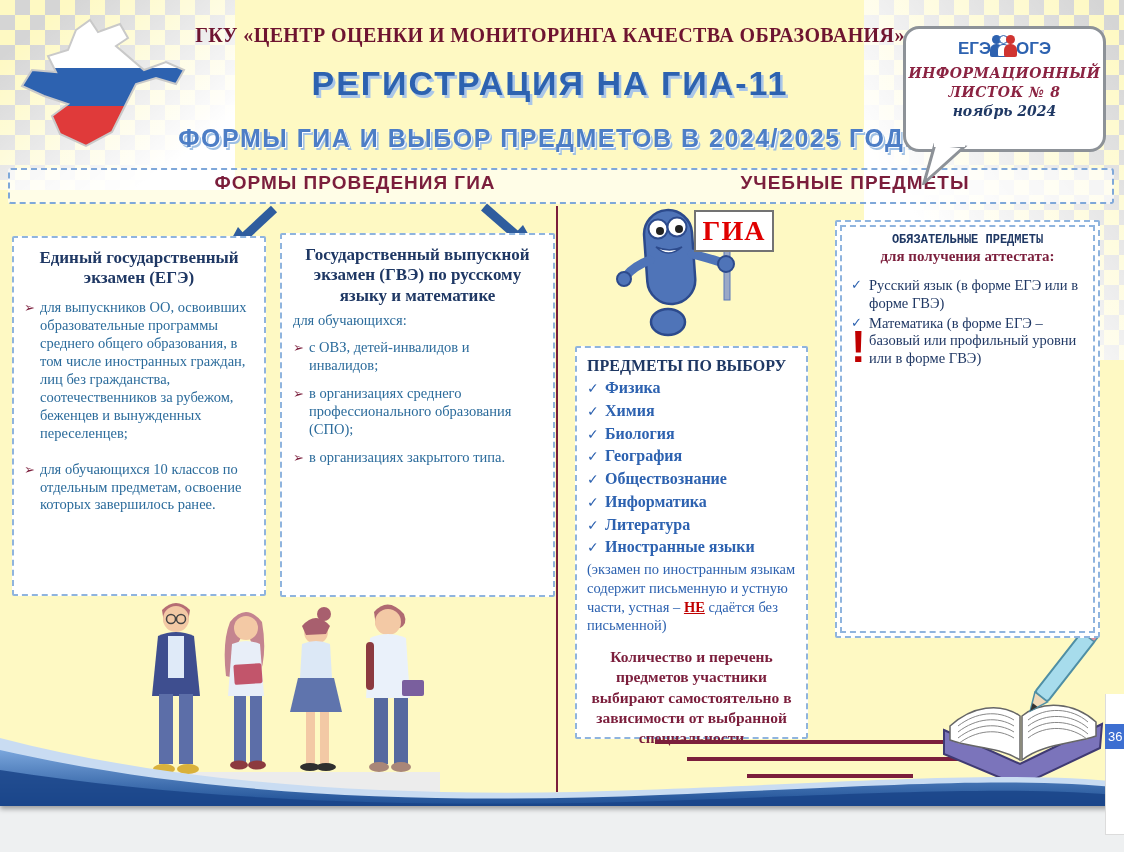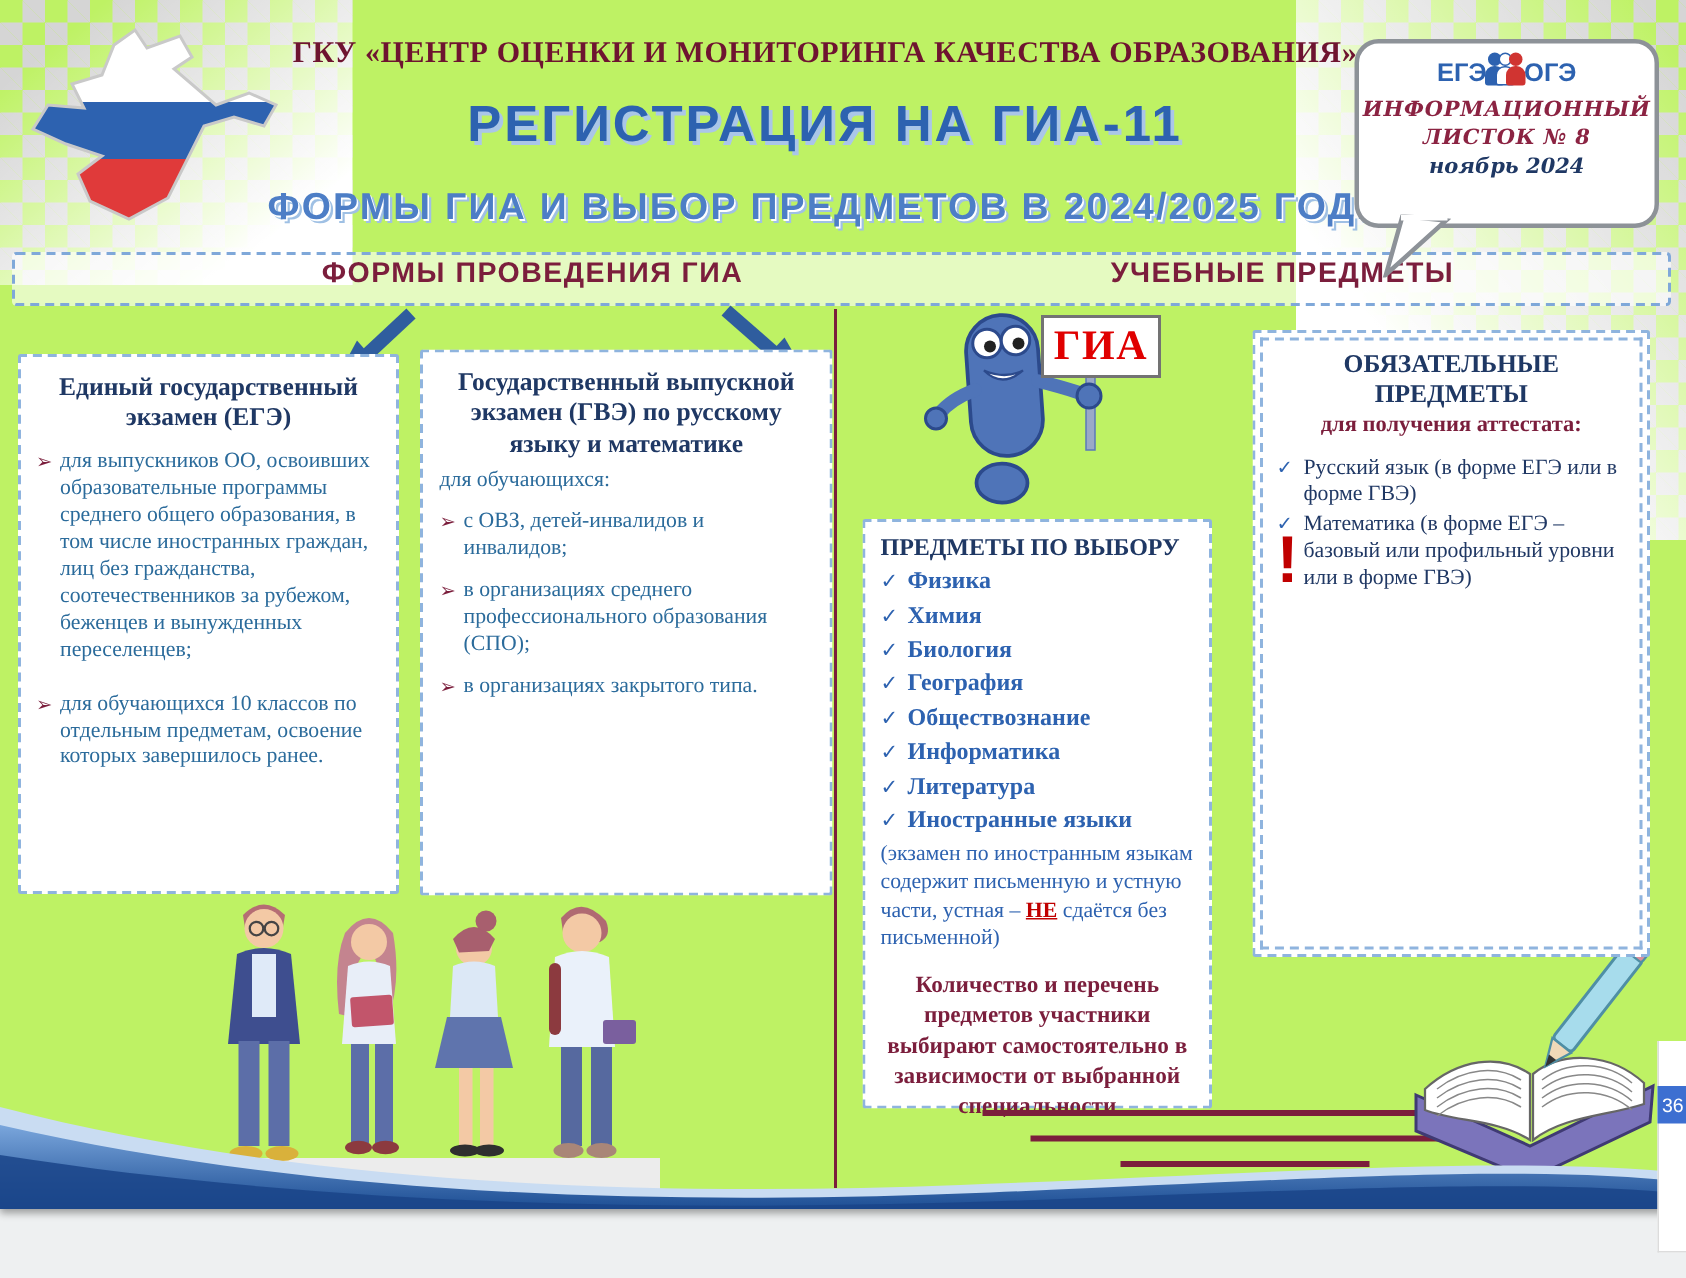--- a/index.html
+++ b/index.html
@@ -5,21 +5,21 @@
   html,body{margin:0;padding:0;}
   body{
     width:1124px;height:852px;position:relative;overflow:hidden;
     background:#eef0f1;
     font-family:"Liberation Serif",serif;
     -webkit-font-smoothing:antialiased;
   }
   
   .slide{
     position:absolute;left:0;top:0;width:1124px;height:806px;
-    background:#bef264;overflow:hidden;
+    background:#fef9c3;overflow:hidden;
     box-shadow:0 3px 5px rgba(0,0,0,.35);
   }
   
   .corner{
     position:absolute;
     background-image:
       linear-gradient(45deg,#d5d5d5 25%,transparent 25%,transparent 75%,#d5d5d5 75%),
       linear-gradient(45deg,#d5d5d5 25%,transparent 25%,transparent 75%,#d5d5d5 75%);
     background-size:30px 30px;
     background-position:0 0,15px 15px;
@@ -125,21 +125,21 @@
     margin-top:12px;text-align:center;font-weight:bold;color:#7b1e3c;
     font-size:15.5px;line-height:1.3;
   }
   .mline{position:absolute;height:4px;background:#7b1e3c;}
   
   .mandatory{left:835px;top:220px;width:265px;height:418px;padding:3px;}
   .mandatory-inner{
     border:2px dashed #8fb4de;width:100%;height:100%;box-sizing:border-box;
     padding:6px 9px;overflow:hidden;
   }
-  .mand-title{font-weight:bold;color:#1f3864;font-size:17px;text-align:center;line-height:1.2;}
+  .mand-title{font-weight:bold;color:#1f3864;font-size:12px;text-align:center;line-height:1.2;font-family:Liberation Mono, monospace;}
   .mand-sub1{font-weight:bold;color:#7b1e3c;font-size:15px;text-align:center;line-height:1.2;}
   .mand-sub2{font-weight:bold;color:#2d62b0;font-size:15.5px;text-align:center;line-height:1.3;}
   .warning-wrap{position:relative;margin-top:12px;}
   .exclaim{
     position:absolute;left:0px;top:52px;font-family:"Liberation Sans",sans-serif;
     font-weight:bold;font-size:44px;color:#c00000;line-height:.8;
   }
   .warning{
     margin-left:26px;font-weight:bold;color:#c00000;font-size:15px;line-height:1.22;
   }

